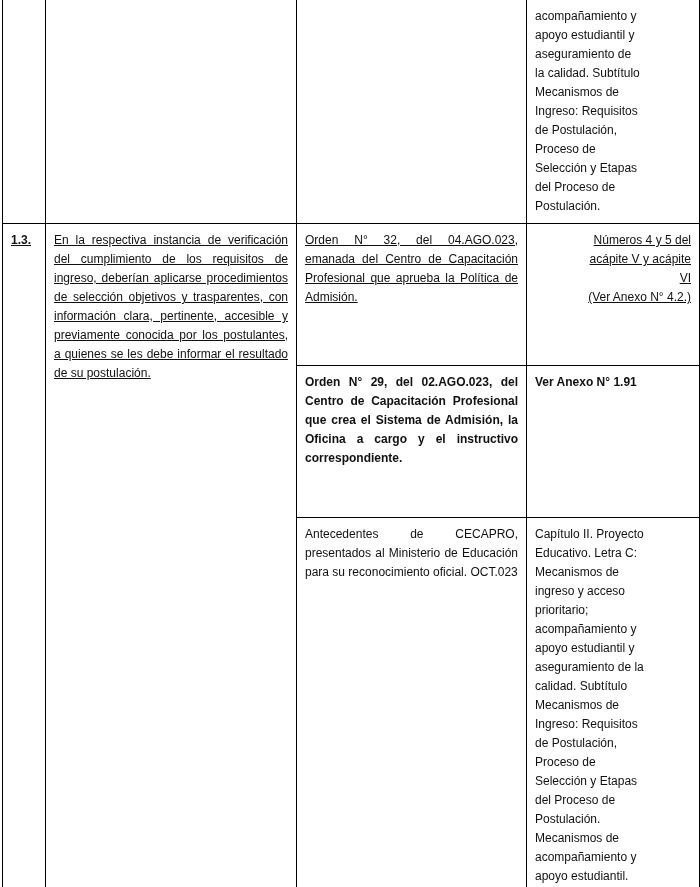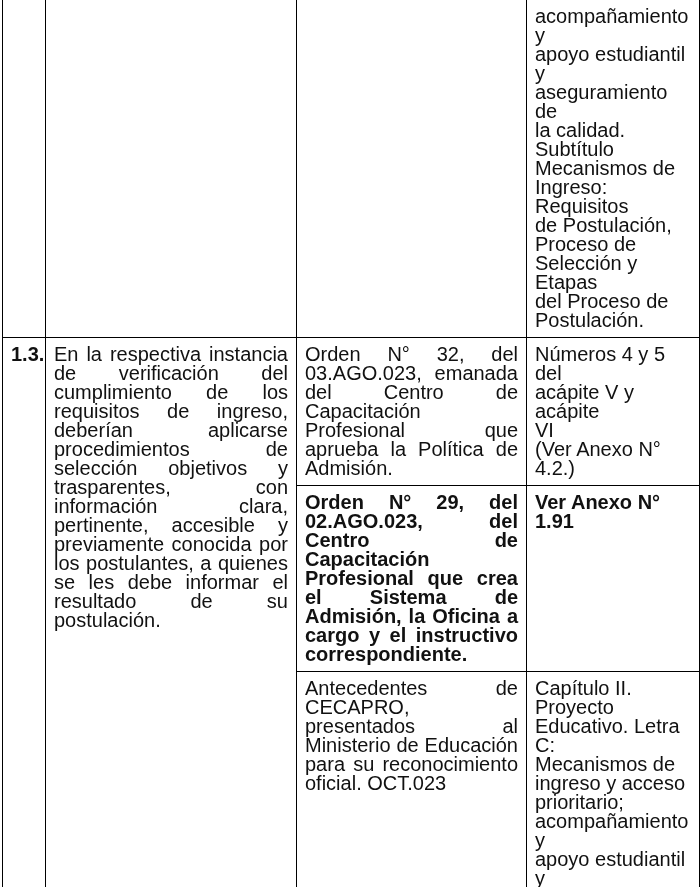--- a/index.html
+++ b/index.html
@@ -14,45 +14,45 @@
   .doc-table {
     border-collapse: collapse;
     table-layout: fixed;
     width: 697px;
     margin-left: 2px;
   }
   .doc-table td {
     border: 1.5px solid #000000;
     vertical-align: top;
     padding: 7px 8px;
-    font-size: 20px;
+    font-size: 12px;
     line-height: 19px;
     overflow: hidden;
   }
   
   .r-cont td { border-top: none; }
 
   .c1 { width: 43px; }
   .c2 { width: 251px; }
   .c3 { width: 230px; }
   .c4 { width: 173px; }
 
   .r-cont { height: 212px; }
-  .r-e1   { height: 142px; }
+  .r-e1   { height: 142px; text-decoration: underline; }
   .r-e2   { height: 152px; font-weight: bold; }
   .r-e3   { height: 377px; }
 
   .num {
     font-weight: bold;
     padding-left: 9px;
   }
   .just { text-align: justify; }
   .pre  { white-space: pre-line; }
   .tight-top { padding-top: 2px; }
-  .lh21 { line-height: 21px; }
+  .lh21 { line-height: 21px; text-align: right; }
 </style>
 </head>
 <body>
 
 <table class="doc-table">
   <colgroup>
     <col class="c1">
     <col class="c2">
     <col class="c3">
     <col class="c4">
@@ -71,21 +71,21 @@
 de Postulación,
 Proceso de
 Selección y Etapas
 del Proceso de
 Postulación.</td>
     </tr>
 
     <tr class="r-e1">
       <td class="num" rowspan="3">1.3.</td>
       <td class="just" rowspan="3">En la respectiva instancia de verificación del cumplimiento de los requisitos de ingreso, deberían aplicarse procedimientos de selección objetivos y trasparentes, con información clara, pertinente, accesible y previamente conocida por los postulantes, a quienes se les debe informar el resultado de su postulación.</td>
-      <td class="just">Orden N° 32, del 03.AGO.023, emanada del Centro de Capacitación Profesional que aprueba la Política de Admisión.</td>
+      <td class="just">Orden N° 32, del 04.AGO.023, emanada del Centro de Capacitación Profesional que aprueba la Política de Admisión.</td>
       <td class="pre lh21">Números 4 y 5 del
 acápite V y acápite
 VI
 (Ver Anexo N° 4.2.)</td>
     </tr>
 
     <tr class="r-e2">
       <td class="just">Orden N° 29, del 02.AGO.023, del Centro de Capacitación Profesional que crea el Sistema de Admisión, la Oficina a cargo y el instructivo correspondiente.</td>
       <td>Ver Anexo N° 1.91</td>
     </tr>

